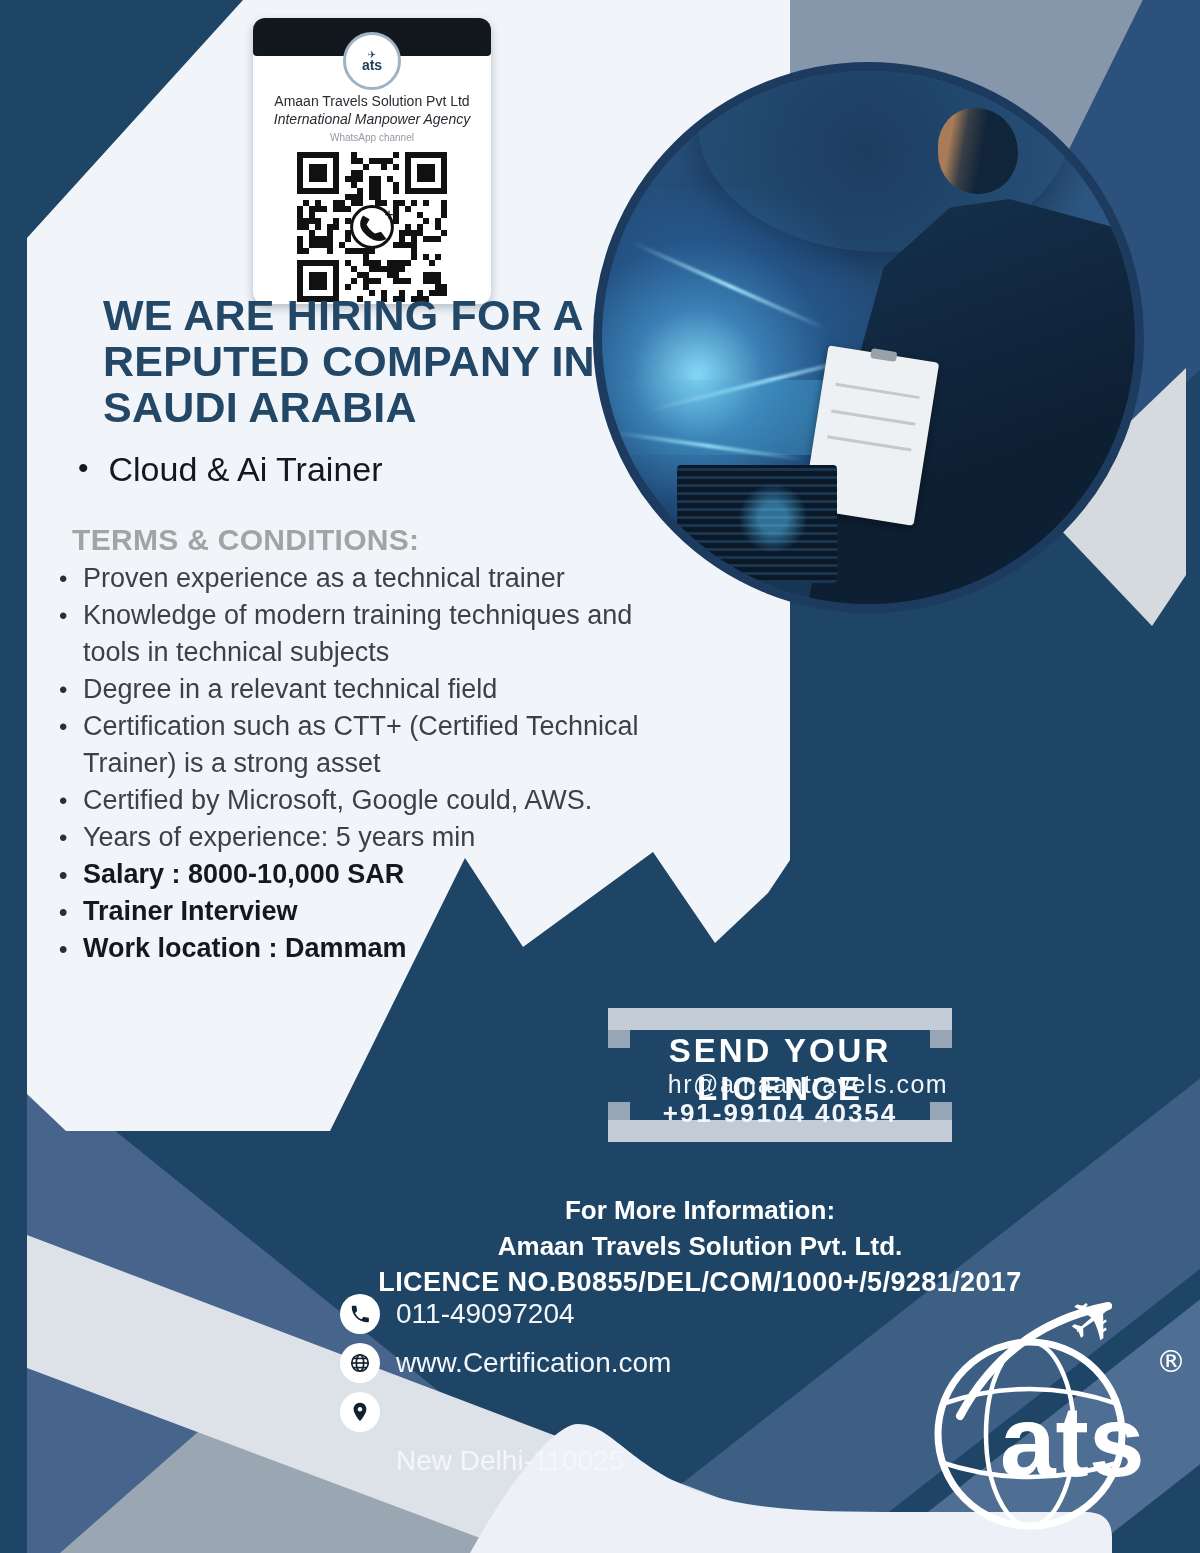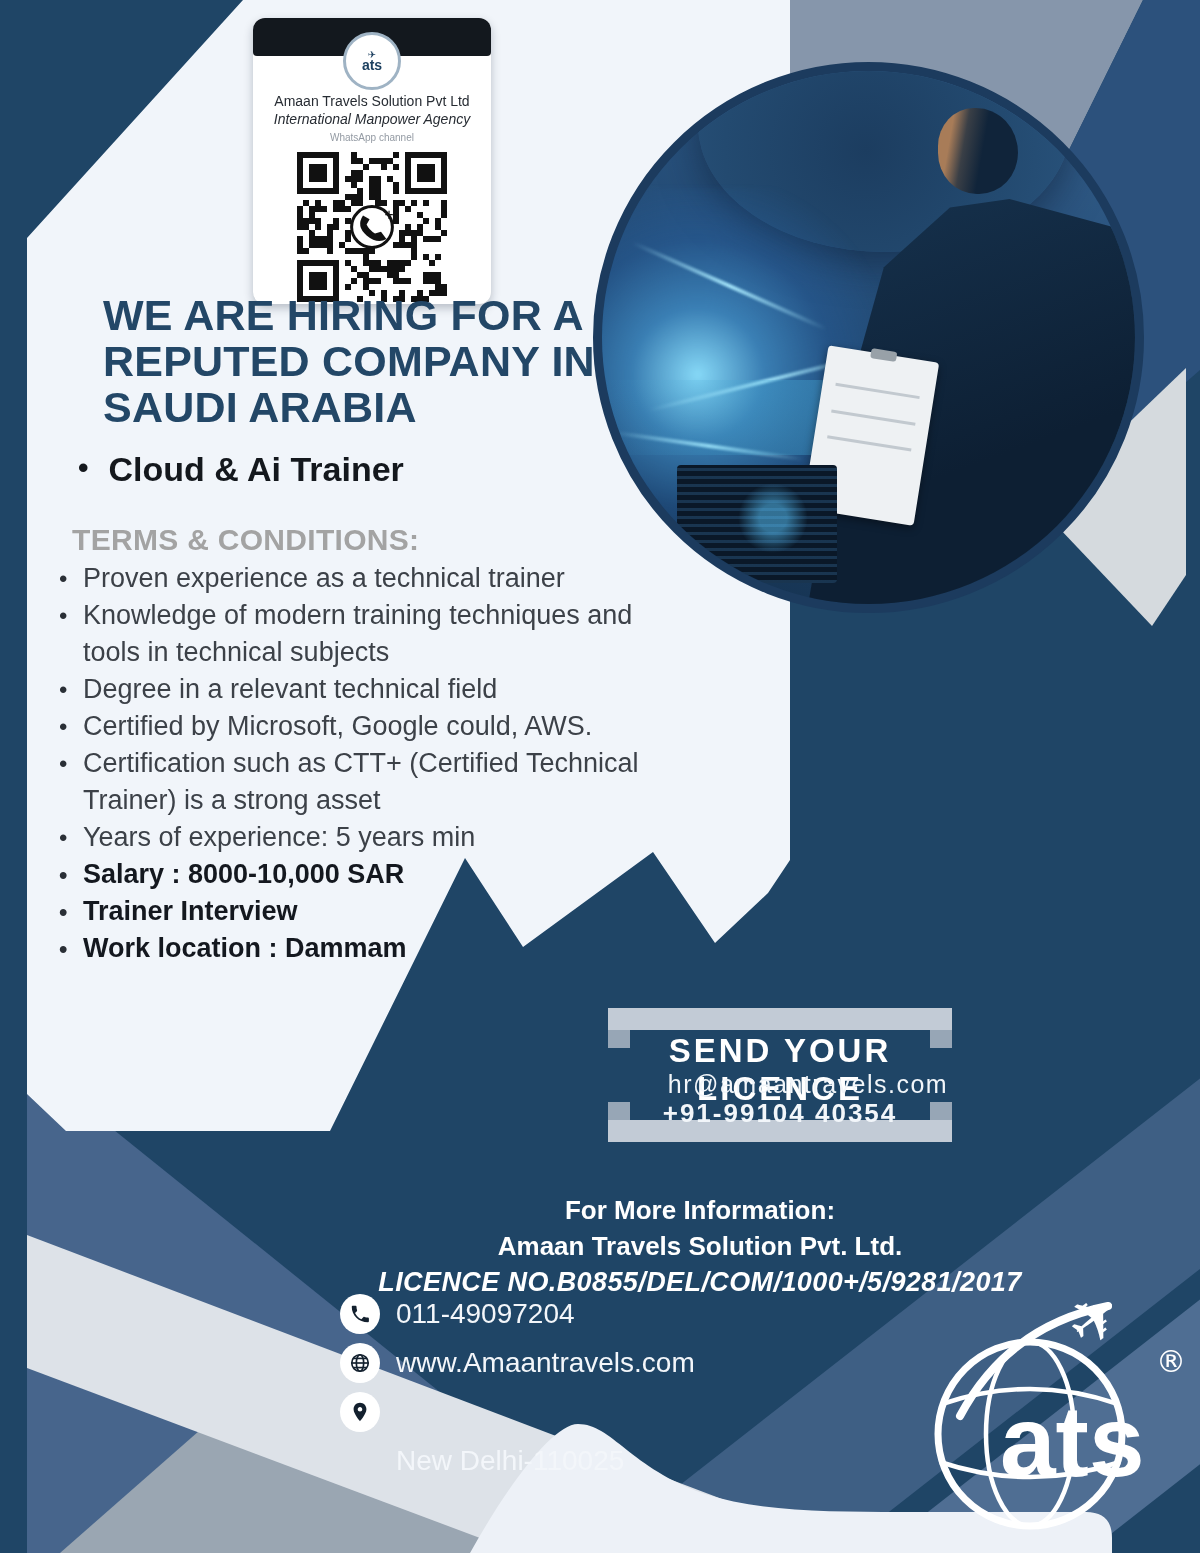--- a/index.html
+++ b/index.html
@@ -39,21 +39,21 @@
   .qr-badge .b-txt{font-size:14px;font-weight:bold;color:#1d4060;line-height:12px;}
   .qr-badge .b-plane{font-size:10px;color:#1d4060;line-height:8px;}
   .qr-title{position:absolute;left:0;top:74px;width:100%;text-align:center;font-size:14px;
     color:#272c33;line-height:19px;}
   .qr-sub{position:absolute;left:0;top:93px;width:100%;text-align:center;font-size:14px;color:#272c33;font-style:italic;}
   .qr-chan{position:absolute;left:0;top:114px;width:100%;text-align:center;font-size:10px;color:#939aa3;}
   .qr-box{position:absolute;left:44px;top:134px;width:150px;height:150px;}
   
   .headline{left:55px;top:292px;width:600px;font-size:43px;line-height:46px;font-weight:800;
     color:#234767;letter-spacing:.2px;white-space:pre-line;margin-left:48px;}
-  .job-row{left:78px;top:450px;font-size:34px;font-weight:bold;color:#14181d;}
+  .job-row{left:78px;top:450px;font-size:34px;font-weight:normal;color:#14181d;}
   .job-row .dot{display:inline-block;margin-right:20px;font-size:30px;vertical-align:3px;}
   .terms-h{left:72px;top:523px;font-size:30px;font-weight:bold;color:#a3a3a3;letter-spacing:.3px;}
   .terms-list{left:57px;top:560px;width:720px;margin:0;padding:0;list-style:none;}
   .terms-list li{position:relative;padding-left:26px;font-size:27px;line-height:37px;color:#3c4148;
     white-space:pre-line;}
   .terms-list li::before{content:"•";position:absolute;left:2px;top:0;color:#2a2f36;font-size:24px;}
   .terms-list li.bold{font-weight:bold;color:#14181f;}
   
   .photo{left:593px;top:62px;width:533px;height:533px;border-radius:50%;border:9px solid #1c3b5e;
     overflow:hidden;background:linear-gradient(200deg,#35608c 0%,#27507b 35%,#1c3f63 70%,#14304d 100%);}
@@ -93,21 +93,21 @@
   .resume-title{left:600px;top:1032px;width:360px;text-align:center;font-size:33px;font-weight:bold;
     color:#fff;letter-spacing:3px;}
   .resume-mail{left:628px;top:1070px;width:360px;text-align:center;font-size:25px;color:#f2f6fa;
     letter-spacing:1.5px;}
   .resume-phone{left:600px;top:1098px;width:360px;text-align:center;font-size:26px;font-weight:bold;
     color:#f2f6fa;letter-spacing:2px;}
   
   .info{left:330px;top:1192px;width:740px;text-align:center;color:#fff;z-index:40;}
   .info .l1{font-size:26px;font-weight:bold;line-height:36px;}
   .info .l2{font-size:26px;font-weight:bold;line-height:36px;}
-  .info .l3{font-size:27px;font-weight:bold;line-height:37px;letter-spacing:.4px;font-style:italic;}
+  .info .l3{font-size:27px;font-weight:bold;line-height:37px;letter-spacing:.4px;}
   .contacts{left:340px;top:1294px;width:660px;z-index:40;}
   .c-row{display:flex;align-items:flex-start;margin-bottom:9px;}
   .c-ico{flex:0 0 40px;width:40px;height:40px;border-radius:50%;background:#fff;display:flex;
     align-items:center;justify-content:center;margin-right:16px;}
   .c-txt{font-size:28px;color:#f3f6fa;line-height:36px;padding-top:2px;}
   .c-txt sup{font-size:17px;}
   .addr2{padding-left:56px;margin-top:2px;}
   
   .ats-logo{left:912px;top:1282px;width:285px;height:271px;z-index:45;}
   .z5{z-index:5}.z6{z-index:6}.z7{z-index:7}.z8{z-index:8}.z10{z-index:10}
@@ -333,23 +333,23 @@
   <div class="abs job-row z30">
     <span class="dot">•</span><span>Cloud &amp; Ai Trainer</span>
   </div>
 
   <div class="abs terms-h z30">TERMS &amp; CONDITIONS:</div>
   <ul class="abs terms-list z30">
     <li>Proven experience as a technical trainer</li>
     <li>Knowledge of modern training techniques and
 tools in technical subjects</li>
     <li>Degree in a relevant technical field</li>
-    <li>Certified by Microsoft, Google could, AWS.</li>
     <li>Certification such as CTT+ (Certified Technical
 Trainer) is a strong asset</li>
+    <li>Certified by Microsoft, Google could, AWS.</li>
     <li>Years of experience: 5 years min</li>
     <li class="bold">Salary : 8000-10,000 SAR</li>
     <li class="bold">Trainer Interview</li>
     <li class="bold">Work location : Dammam</li>
   </ul>
 
   <div class="abs photo z20">
     <div class="ph-planet"></div>
     <div class="ph-glow"></div>
     <div class="fil" style="left:4%;top:40%;width:40%;transform:rotate(24deg);"></div>
@@ -398,21 +398,21 @@
     <div class="c-row">
       <span class="c-ico">
         <svg width="22" height="22" viewBox="0 0 24 24" fill="none" stroke="#13202e" stroke-width="1.8">
           <circle cx="12" cy="12" r="9"></circle>
             <ellipse cx="12" cy="12" rx="4" ry="9"></ellipse>
           <line x1="3" y1="12" x2="21" y2="12"></line>
             <line x1="4.2" y1="7" x2="19.8" y2="7"></line>
             <line x1="4.2" y1="17" x2="19.8" y2="17"></line>
         </svg>
       </span>
-      <span class="c-txt">www.Amaantravels.com</span>
+      <span class="c-txt">www.Certification.com</span>
     </div>
     <div class="c-row">
       <span class="c-ico">
         <svg width="22" height="22" viewBox="0 0 24 24">
             <path fill="#13202e" d="M12 2C8.1 2 5 5.1 5 9c0 5.2 7 13 7 13s7-7.8 7-13c0-3.9-3.1-7-7-7zm0 9.5c-1.4 0-2.5-1.1-2.5-2.5S10.6 6.5 12 6.5s2.5 1.1 2.5 2.5-1.1 2.5-2.5 2.5z"></path>
           </svg>
       </span>
     </div>
     <div class="c-txt addr2">New Delhi-110025</div>
   </div>

